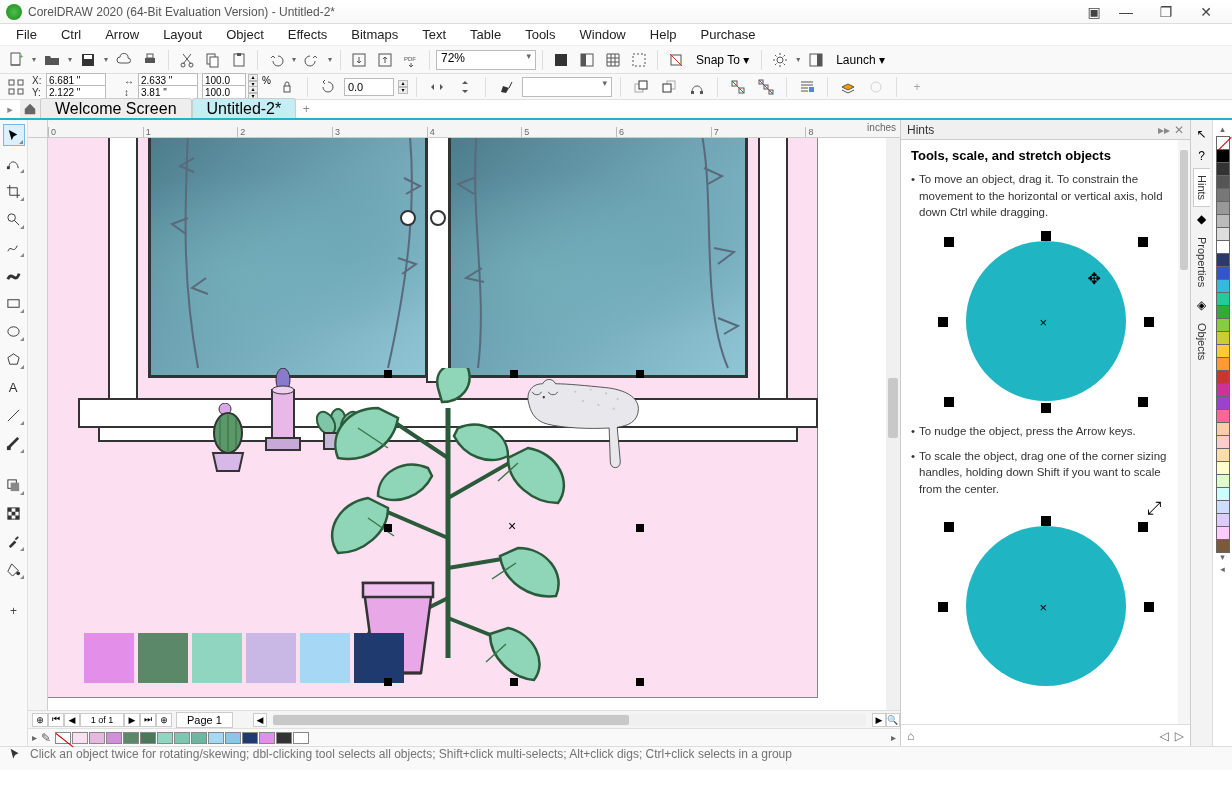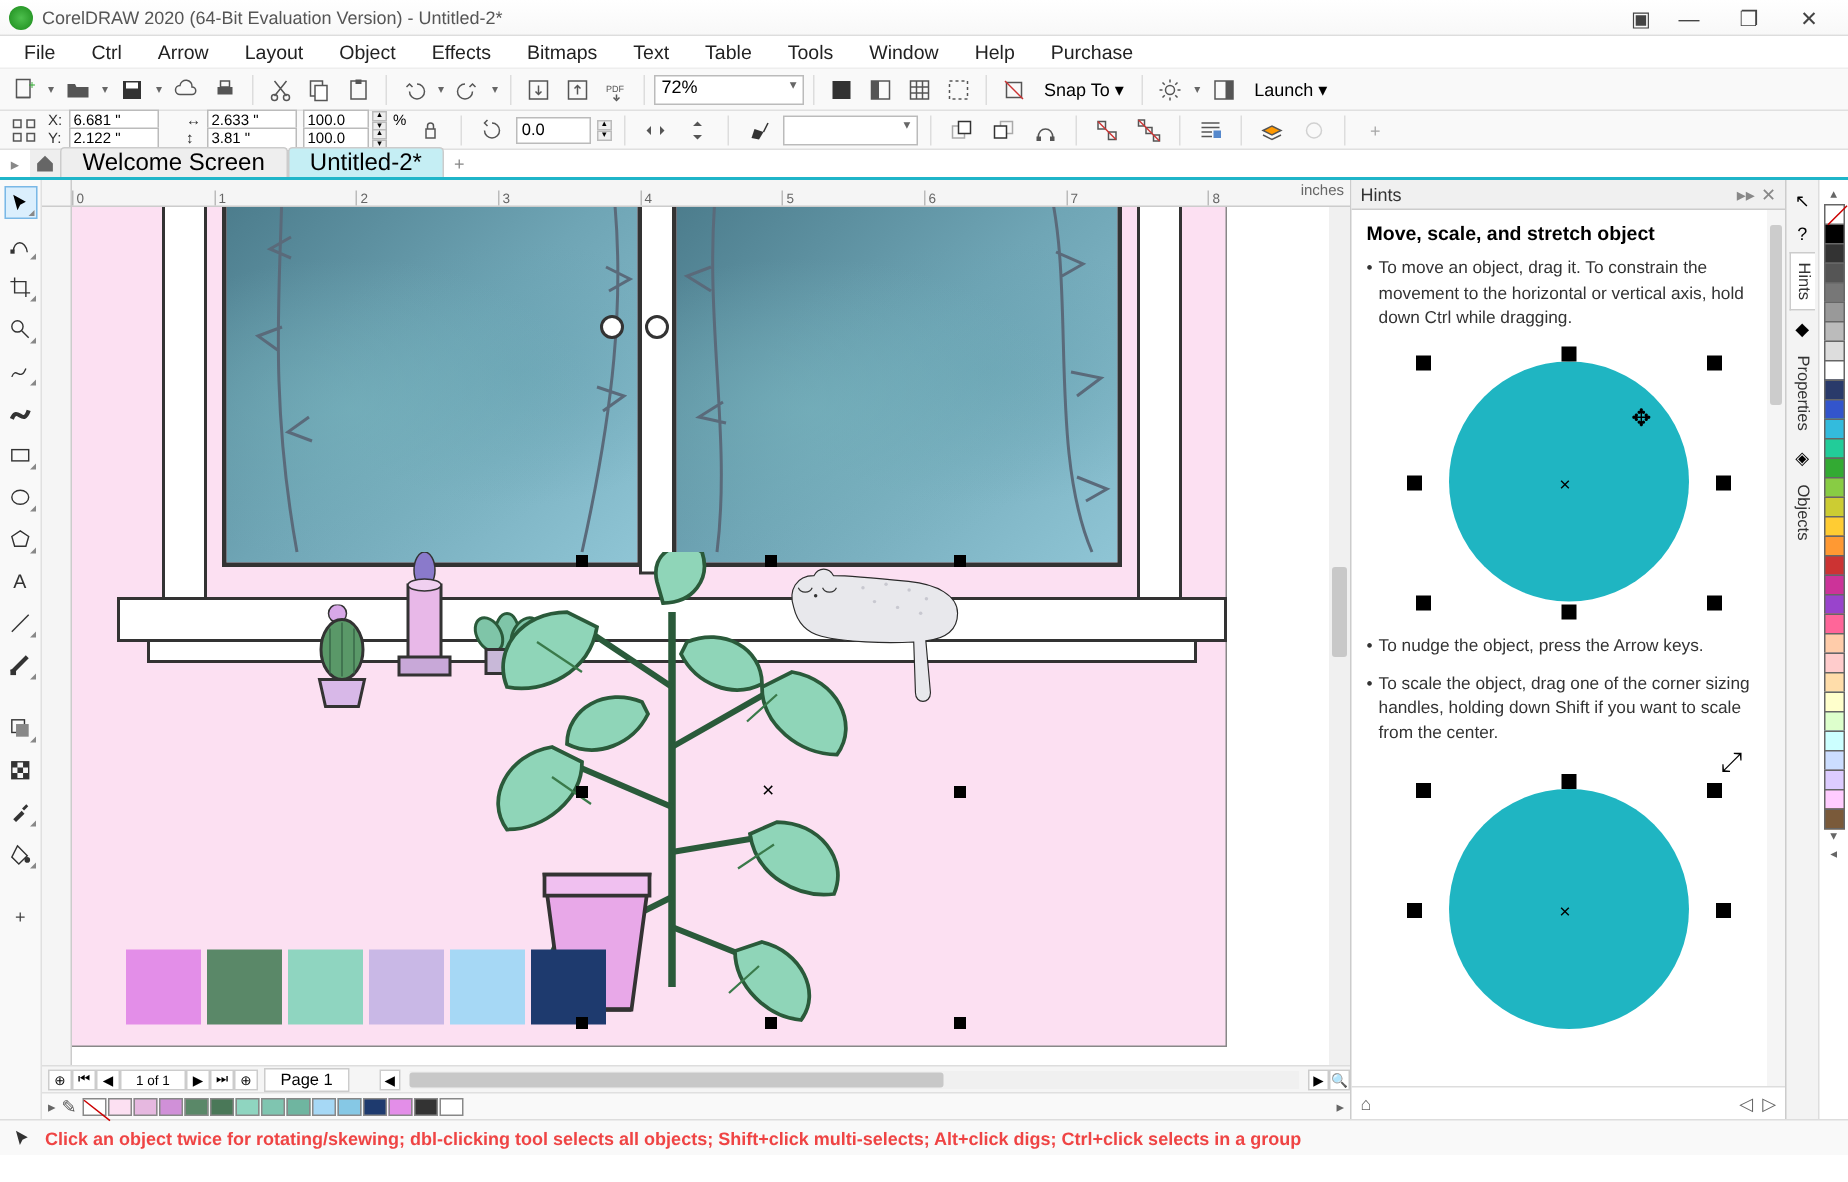--- a/index.html
+++ b/index.html
@@ -121,21 +121,21 @@
 .dockIcon{width:16px; height:16px; margin:2px 0; display:flex; align-items:center; justify-content:center; font-size:12px;}
 
 
 .colorDock { width:20px; background:#fff; border-left:1px solid #ddd; display:flex; flex-direction:column; align-items:center; padding-top:4px; gap:0;}
 .colorDock .arrow{font-size:9px; color:#666; height:12px;}
 .cd-sw{width:14px; height:14px; border:1px solid #666; margin-bottom:-1px;}
 .cd-none{width:14px; height:14px; border:1px solid #666; background:#fff; position:relative; margin-bottom:-1px;}
 .cd-none::after{content:""; position:absolute; left:-1px; top:6px; width:18px; border-top:1px solid #c00; transform:rotate(-45deg);}
 
 
-.statusbar { height:24px; background:#f9f9f9; border-top:1px solid #ddd; display:flex; align-items:center; padding:0 8px; font-size:12px; color:#ef4444; gap:8px;font-weight:bold;}
+.statusbar { height:24px; background:#f9f9f9; border-top:1px solid #ddd; display:flex; padding:0 8px; font-size:12px; color:#737373; gap:8px;}
 .statusbar .cursor-ic{width:14px; height:14px;}
 .statusbar .right{margin-left:auto; display:flex; align-items:center; gap:8px;}
 .fill-ic{width:28px; height:14px; background:linear-gradient(90deg,#c44,#fc6); border:1px solid #888;}
 
 
 .vine{position:absolute; stroke:#5a6a7a; stroke-width:2; fill:none;}
 </style>
 </head>
 <body>
 
@@ -746,21 +746,21 @@
 
   <div class="hintsPanel">
     <div class="hintsHdr">
       <span>Hints</span>
       <div class="close">
           <span>▸▸</span>
           <span>✕</span>
         </div>
     </div>
     <div class="hintsBody">
-      <h3>Move, scale, and stretch object</h3>
+      <h3>Tools, scale, and stretch objects</h3>
       <div class="bullet">
           <span>To move an object, drag it. To constrain the movement to the horizontal or vertical axis, hold down Ctrl while dragging.</span>
         </div>
 
       <div class="hintDiag">
         <div class="hintCircle"></div>
         <div class="h-handle" style="left:8px;top:8px"></div>
         <div class="h-handle" style="left:105px;top:2px"></div>
         <div class="h-handle" style="left:202px;top:8px"></div>
         <div class="h-handle" style="left:2px;top:88px"></div>

